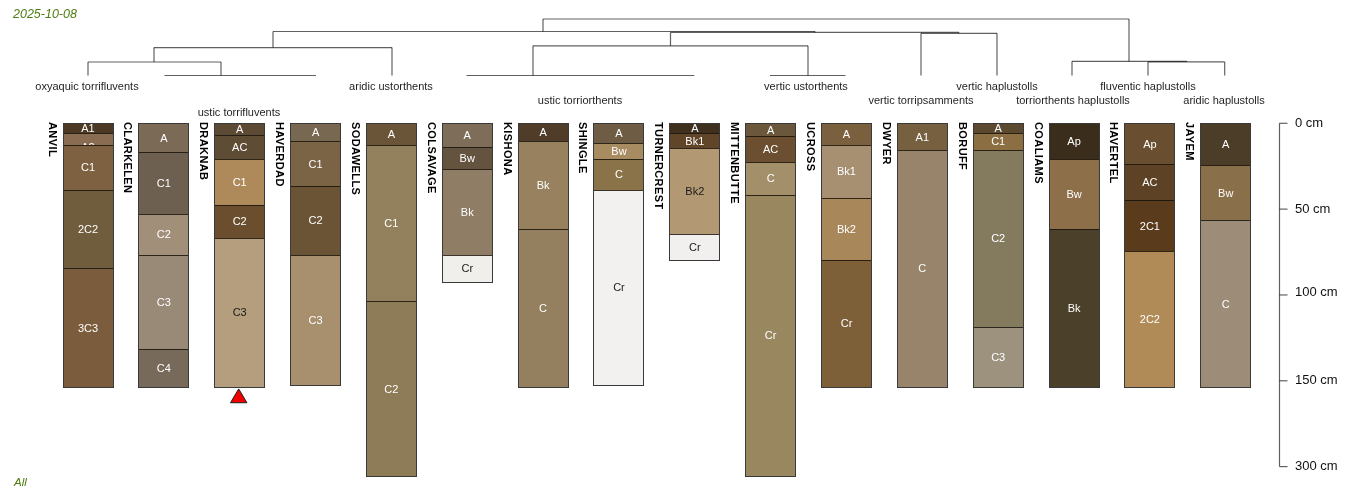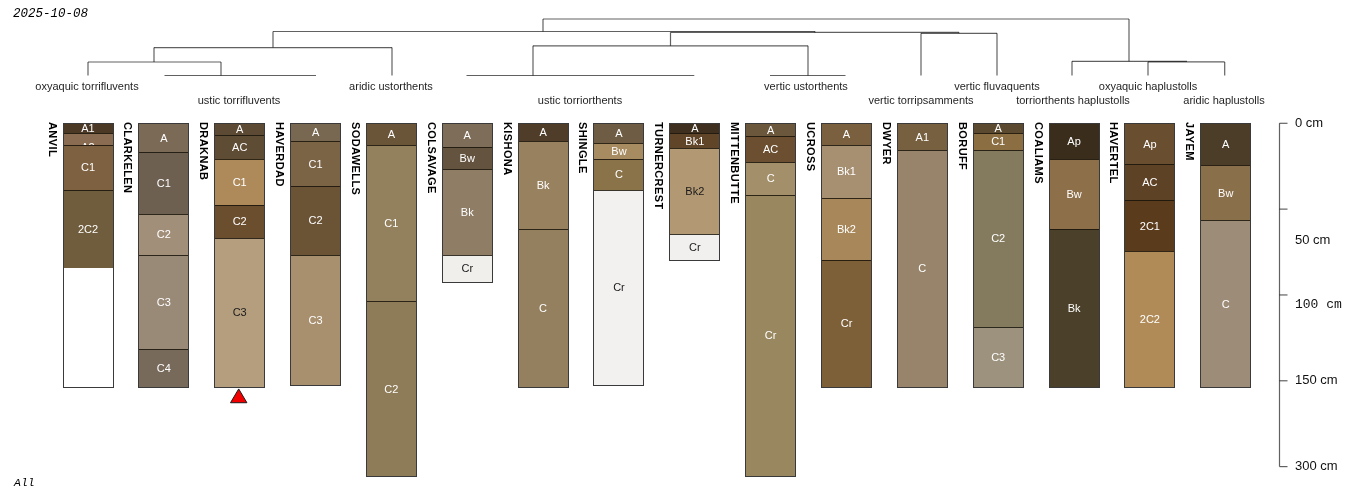--- a/index.html
+++ b/index.html
@@ -1,20 +1,20 @@
 <!DOCTYPE html>
 <html><head>
 <meta charset="utf-8">
 <style>
   html,body{margin:0;padding:0;background:#ffffff;}
   #stage{
     position:relative;width:1350px;height:500px;background:#ffffff;overflow:hidden;
     font-family:"Liberation Sans","DejaVu Sans",sans-serif;
   }
-  .corner-note{position:absolute;font-style:italic;color:#000000;font-family:Liberation Mono, monospace;}
+  .corner-note{position:absolute;font-style:italic;color:#4d7c0f;}
   #date-note{left:13px;top:7px;font-size:12.5px;}
   #footer-note{left:14px;top:476px;font-size:11.5px;}
   #figure-svg{position:absolute;left:0;top:0;pointer-events:none;}
   .group-label{
     position:absolute;width:300px;text-align:center;font-size:11px;color:#1f1f1f;
     white-space:nowrap;
   }
   .profile-name{
     position:absolute;writing-mode:vertical-rl;font-weight:bold;font-size:11px;
     color:#000;letter-spacing:.4px;line-height:14px;white-space:nowrap;
@@ -71,45 +71,48 @@
       <line x1="1279.5" y1="123.3" x2="1287.5" y2="123.3" stroke="#000000" stroke-opacity="0.62" stroke-width="1.2"></line>
       <line x1="1279.5" y1="209.125" x2="1287.5" y2="209.125" stroke="#000000" stroke-opacity="0.62" stroke-width="1.2"></line>
       <line x1="1279.5" y1="294.95" x2="1287.5" y2="294.95" stroke="#000000" stroke-opacity="0.62" stroke-width="1.2"></line>
       <line x1="1279.5" y1="380.775" x2="1287.5" y2="380.775" stroke="#000000" stroke-opacity="0.62" stroke-width="1.2"></line>
       <line x1="1279.5" y1="466.59999999999997" x2="1287.5" y2="466.59999999999997" stroke="#000000" stroke-opacity="0.62" stroke-width="1.2"></line>
       <polygon points="238.7,388.9245 230.5,402.72450000000003 246.89999999999998,402.72450000000003" fill="#f20000" stroke="#1a1a1a" stroke-width="1"></polygon>
     </svg>
 
   <div id="groups">
       <div class="group-label" style="left: -63px; top: 80px;">oxyaquic torrifluvents</div>
-      <div class="group-label" style="left: 89px; top: 94px; text-align: center;">ustic torrifluvents</div>
+      <div class="group-label" style="left: 89px; top: 106px; text-align: center;">ustic torrifluvents</div>
       <div class="group-label" style="left: 241px; top: 80px;">aridic ustorthents</div>
       <div class="group-label" style="left: 430px; top: 94px;">ustic torriorthents</div>
       <div class="group-label" style="left: 656px; top: 80px;">vertic ustorthents</div>
       <div class="group-label" style="left: 771px; top: 94px;">vertic torripsamments</div>
-      <div class="group-label" style="left: 847px; top: 80px;">vertic fluvaquents</div>
+      <div class="group-label" style="left: 847px; top: 80px;">vertic haplustolls</div>
       <div class="group-label" style="left: 923px; top: 94px;">torriorthents haplustolls</div>
-      <div class="group-label" style="left: 998px; top: 80px;">oxyaquic haplustolls</div>
+      <div class="group-label" style="left: 998px; top: 80px;">fluventic haplustolls</div>
       <div class="group-label" style="left: 1074px; top: 94px;">aridic haplustolls</div>
     </div>
   <div id="profiles">
       <div class="profile-name" style="left: 45.5px; top: 122.3px;">ANVIL</div>
       <div class="profile-col" style="left: 62.5px; top: 123.3px; width: 49px; height: 262.625px;">
         <div class="horizon" style="top: 0px; height: 8.5825px; background: rgb(75, 57, 38); color: rgb(255, 255, 255);">
           <span>A1</span>
         </div>
         <div class="horizon sep" style="top: 8.5825px; height: 29px; background: rgb(138, 108, 82); color: rgb(255, 255, 255);">
           <span>A2</span>
         </div>
         <div class="horizon sep" style="top: 20.598px; height: 44.629px; background: rgb(125, 97, 64); color: rgb(255, 255, 255);">
           <span>C1</span>
         </div>
         <div class="horizon sep" style="top: 65.227px; height: 78.959px; background: rgb(111, 93, 61); color: rgb(255, 255, 255);">
           <span>2C2</span>
         </div>
+        <div class="horizon sep" style="top: 144.186px; height: 118.438px; background: rgb(123, 92, 61); color: rgb(255, 255, 255);">
+          <span>3C3</span>
+        </div>
       </div>
       <div class="profile-name" style="left: 121.35px; top: 122.3px;">CLARKELEN</div>
       <div class="profile-col" style="left: 138.35px; top: 123.3px; width: 49px; height: 262.625px;">
         <div class="horizon" style="top: 0px; height: 27.464px; background: rgb(123, 106, 85); color: rgb(255, 255, 255);">
           <span>A</span>
         </div>
         <div class="horizon sep" style="top: 27.464px; height: 61.794px; background: rgb(110, 96, 81); color: rgb(255, 255, 255);">
           <span>C1</span>
         </div>
         <div class="horizon sep" style="top: 89.258px; height: 41.196px; background: rgb(162, 143, 121); color: rgb(255, 255, 255);">
@@ -313,20 +316,20 @@
         <div class="horizon sep" style="top: 41.196px; height: 54.928px; background: rgb(138, 111, 75); color: rgb(255, 255, 255);">
           <span>Bw</span>
         </div>
         <div class="horizon sep" style="top: 96.124px; height: 166.5px; background: rgb(157, 141, 120); color: rgb(255, 255, 255);">
           <span>C</span>
         </div>
       </div>
     </div>
   <div id="axis-labels">
       <div class="tick-label" style="left: 1295px; top: 115.8px;">0 cm</div>
-      <div class="tick-label" style="left: 1295px; top: 201.625px; margin-top: 31px;">50 cm</div>
-      <div class="tick-label" style="left: 1295px; top: 298px; font-family: Liberation Mono, monospace;">100 cm</div>
+      <div class="tick-label" style="left: 1295px; top: 201.625px;">50 cm</div>
+      <div class="tick-label" style="left: 1295px; top: 285px;">100 cm</div>
       <div class="tick-label" style="left: 1295px; top: 373.275px;">150 cm</div>
       <div class="tick-label" style="left: 1295px; top: 459.1px;">300 cm</div>
     </div>
 
   <div id="footer-note" class="corner-note">All</div>
 </div>
 
 </body></html>

